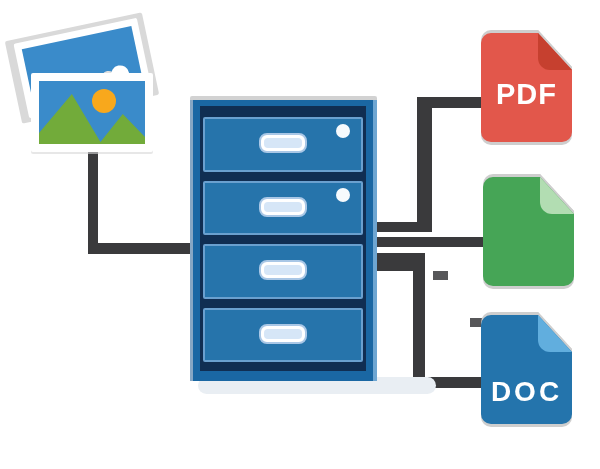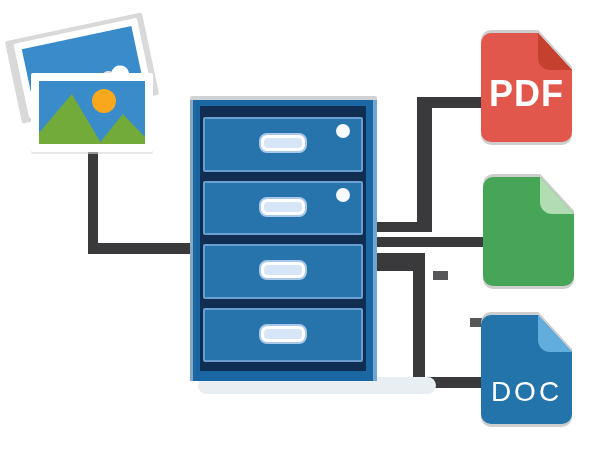--- a/index.html
+++ b/index.html
@@ -55,23 +55,23 @@
   
   .file-icon{position:absolute;width:91px;height:109px;
     filter:drop-shadow(0 3px 0 rgba(201,201,201,.9)) drop-shadow(0 -3px 0 rgba(201,201,201,.9));}
   .file-body{position:absolute;left:0;top:0;right:0;bottom:0;background:var(--body);
     border-radius:10px;
     clip-path:polygon(0 0,calc(100% - 34px) 0,100% 37px,100% 100%,0 100%);}
   .file-fold{position:absolute;top:0;right:0;width:34px;height:37px;background:var(--fold);
     clip-path:polygon(0 0,100% 100%,0 100%);border-radius:0 0 0 12px;}
   .file-label{position:absolute;left:0;width:100%;text-align:center;color:#fff;
     transform:translateY(-50%);line-height:1;}
-  .icon-pdf  .file-label{top:56%;font-size:36px;font-weight:700;letter-spacing:1px;}
+  .icon-pdf  .file-label{top:56%;font-size:29px;font-weight:700;letter-spacing:1px;}
   .icon-xls  .file-label{top:75%;font-size:30px;font-weight:400;letter-spacing:1px;}
-  .icon-doc  .file-label{top:71%;font-size:28px;font-weight:400;letter-spacing:3px;}
+  .icon-doc  .file-label{top:71%;font-size:28px;font-weight:700;letter-spacing:3px;}
 </style>
 </head>
 <body>
 
 <div class="stage" style="--bg: #ffffff; --connector: #3a3a3c; --frame: #1a67a3; --inner: #102e52; --face: #2674ab; --bevel: #6aa0cf; --edgeL: #87a7c4; --edgeR: #6ea6d2; --handleRing: #a9c7e6; --handleFill: #ffffff; --handleInner: #d6e6f7; --knob: #f6fafd; --shadow: #e9eef3; --photoBorder: #ffffff; --photoShadow: #d9d9d9; --sky: #3a8bca; --mountain: #72ab3a; --sun: #f8a81c; --cloud: #ffffff;">
 
   <div class="line" style="left:88px;top:150px;width:10px;height:103px;"></div>
   <div class="line" style="left:88px;top:243px;width:106px;height:11px;"></div>
 
   <div class="line" style="left:374px;top:222px;width:58px;height:10px;"></div>

